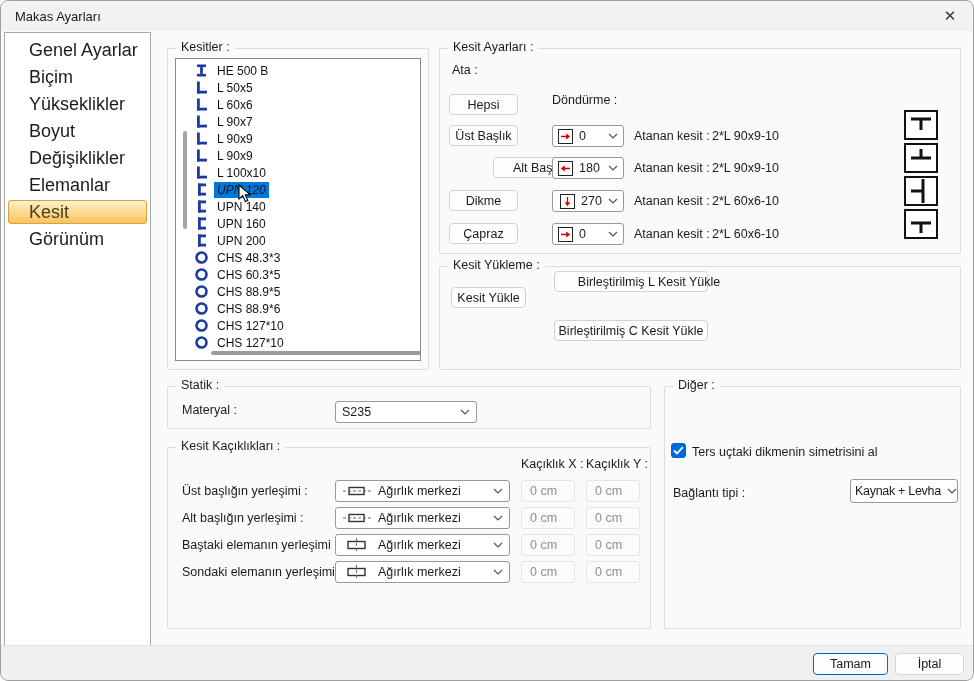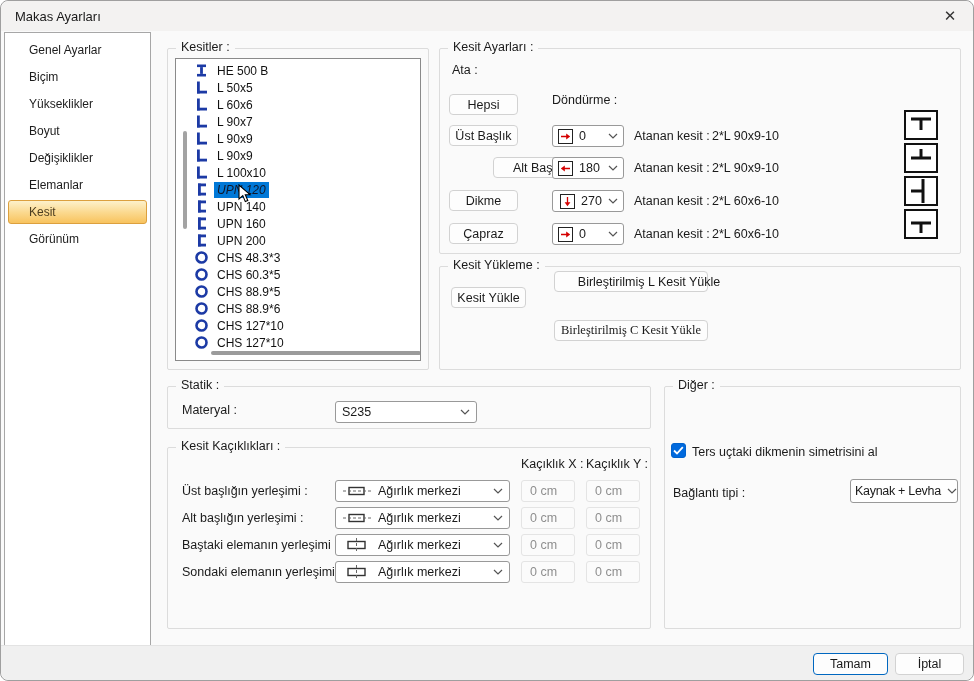--- a/index.html
+++ b/index.html
@@ -8,21 +8,21 @@
     position:relative;width:974px;height:681px;margin:0;
     background:#fafafa;border:1px solid #9f9f9f;border-radius:8px;
     font-family:"Liberation Sans",sans-serif;color:#1a1a1a;overflow:hidden;
   }
   
   .titlebar{position:absolute;left:0;top:0;right:0;height:30px;background:#f3f2f1;border-radius:8px 8px 0 0;}
   .title-text{position:absolute;left:14px;top:8px;font-size:13px;}
   .close-btn{position:absolute;right:12px;top:5px;width:22px;height:20px;text-align:center;line-height:20px;font-size:15px;color:#333;cursor:default;}
   
   .sidebar{position:absolute;left:3px;top:31px;width:147px;height:614px;background:#ffffff;border:1px solid #a7a7a7;padding-top:4px;}
-  .side-item{height:27px;line-height:27px;padding-left:24px;font-size:12px;color:#1c1c1c;}
+  .side-item{height:27px;line-height:27px;padding-left:24px;font-size:18px;color:#1c1c1c;}
   .side-item.selected{
     height:24px;line-height:22px;margin:1px 3px 2px 3px;padding-left:20px;
     border:1px solid #dca03e;border-radius:3px;color:#4c3d20;
     background:linear-gradient(#fdf1cb 0%,#fbd98f 52%,#f8c35e 100%);
   }
   
   .group{position:absolute;border:1px solid #dcdcdc;border-radius:2px;}
   .glabel{position:absolute;top:-9px;left:8px;background:#fafafa;padding:0 5px;font-size:12.5px;white-space:nowrap;}
   
   .btn{position:absolute;background:#fdfdfd;border:1px solid #d2d2d2;border-radius:4px;
@@ -373,21 +373,21 @@
         <svg width="30" height="26" viewBox="0 0 30 26" stroke="#111" stroke-width="3" fill="none">
           <path d="M5 12 H25 M15 12 V22"></path>
         </svg>
       </div>
   </div>
 
   <div class="group" style="left:438px;top:265px;width:522px;height:104px;">
     <span class="glabel">Kesit Yükleme :</span>
     <div class="btn" style="left:11px;top:20px;width:75px;height:21px;">Kesit Yükle</div>
     <div class="btn" style="left:114px;top:4px;width:154px;height:21px;padding-left:36px;">Birleştirilmiş L Kesit Yükle</div>
-    <div class="btn" style="left:114px;top:53px;width:154px;height:21px;font-family:Liberation Serif, serif;">Birleştirilmiş C Kesit Yükle</div>
+    <div class="btn" style="left:114px;top:53px;width:154px;height:21px;">Birleştirilmiş C Kesit Yükle</div>
   </div>
 
   <div class="group" style="left:166px;top:385px;width:484px;height:43px;">
     <span class="glabel">Statik :</span>
     <span class="lbl" style="left:14px;top:16px;">Materyal :</span>
     <div class="combo" style="left:167px;top:14px;width:142px;height:22px;">
       <span>S235</span>
       <span class="chev">
           <svg width="10" height="6" viewBox="0 0 10 6">
             <path d="M1 1 L5 5 L9 1" stroke="#555" stroke-width="1.2" fill="none"></path>

